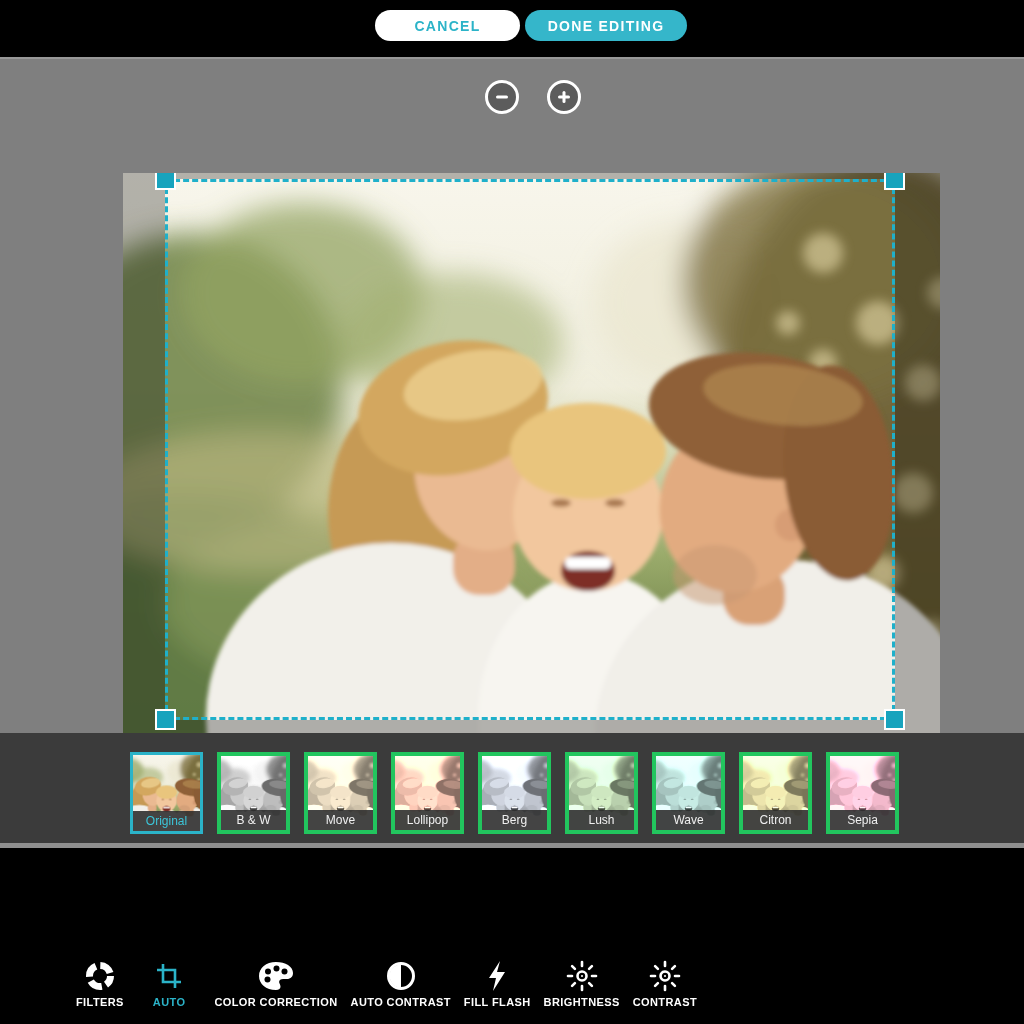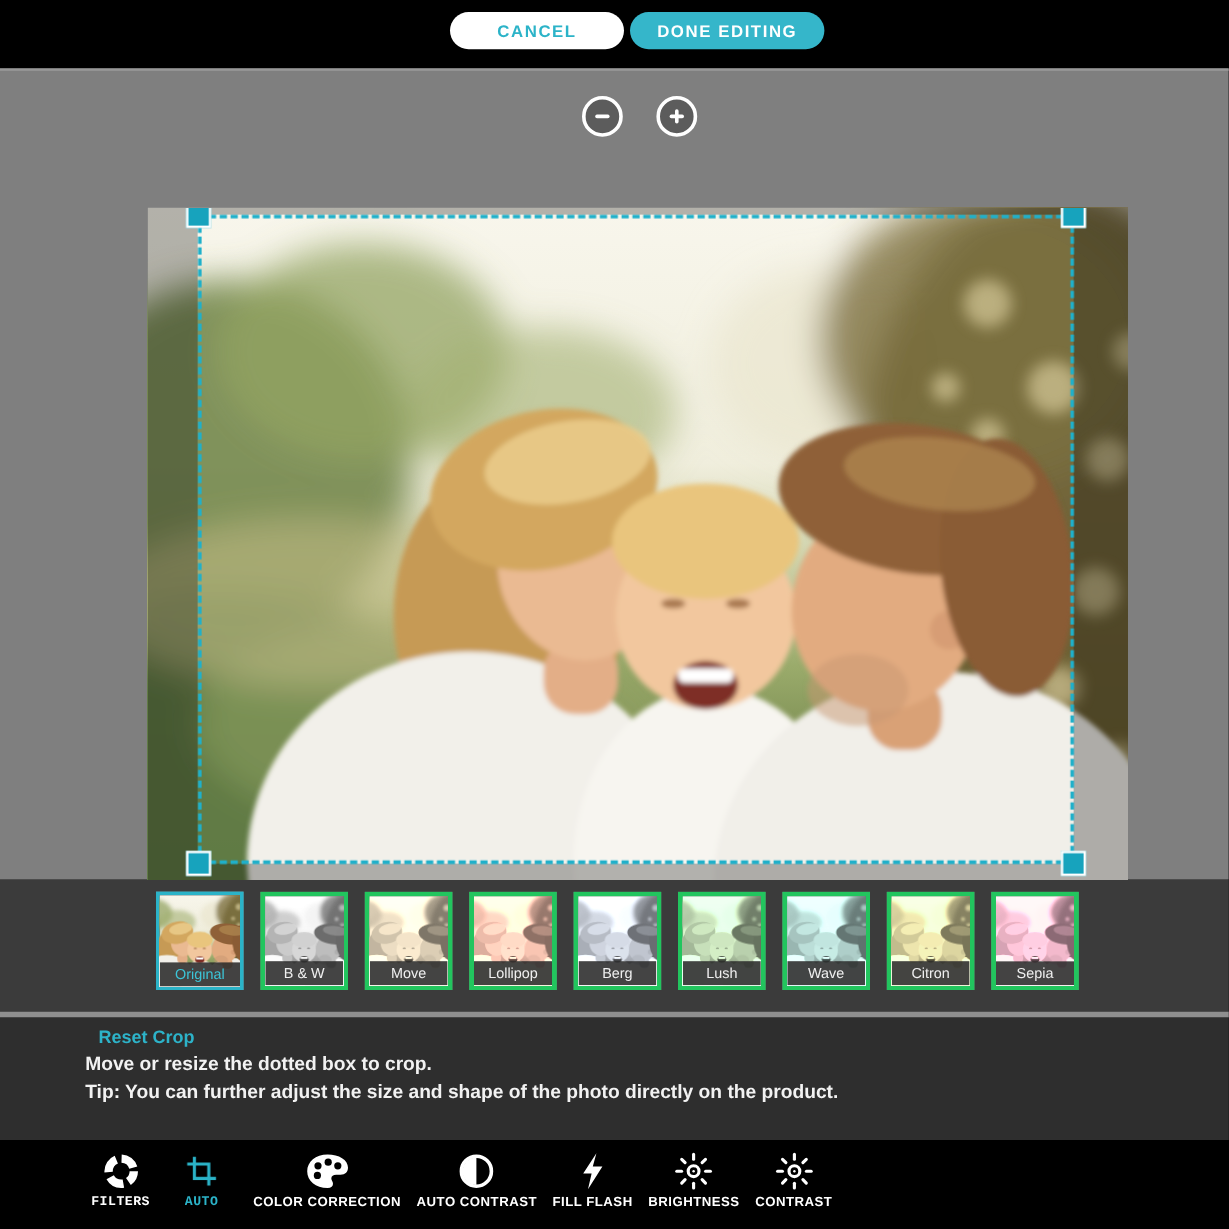--- a/index.html
+++ b/index.html
@@ -33,21 +33,21 @@
              border:3px dashed #1fb0ca; box-shadow:0 0 0 2000px rgba(0,0,0,0.28); cursor:move; }
   .handle { position:absolute; width:21px; height:21px; background:#17a3bd;
             border:2px solid #ffffff; }
   .handle.tl { left:-13px; top:-13px;  cursor:nwse-resize; }
   .handle.tr { right:-13px; top:-13px; cursor:nesw-resize; }
   .handle.bl { left:-13px; bottom:-13px; cursor:nesw-resize; }
   .handle.br { right:-13px; bottom:-13px; cursor:nwse-resize; }
 
   
   .filmstrip { position:absolute; left:0; top:733px; width:1024px; height:110px;
-               background:#3b3b3b; display:flex; align-items:flex-start;
+               background:#3b3b3b; display:flex; align-items:center;
                padding:10px 0 0 130px; gap:14px; }
   .thumb { position:relative; width:73px; height:82px; border:4px solid #22c55e;
            overflow:hidden; cursor:pointer; flex:0 0 auto; background:#777; }
   .thumb svg.mini { position:absolute; left:0; top:0; width:100%; height:100%; }
   .thumb .tlbl { position:absolute; left:0; bottom:0; width:100%; height:20px;
                  background:rgba(42,42,42,0.88); color:#f0f0f0; font-size:12px;
                  line-height:20px; text-align:center; }
   .thumb.selected { border:3px solid #2bb3c8; }
   .thumb.selected .tlbl { color:#3cc5d8; }
 
@@ -71,21 +71,21 @@
   .instr1 { position:absolute; left:71px; top:31px; font-size:16px; font-weight:bold; }
   .instr2 { position:absolute; left:71px; top:54px; font-size:16px; font-weight:bold; }
 
   
   .toolbar { position:absolute; left:0; top:950px; width:1024px; height:74px; background:#000;
              display:flex; align-items:flex-start; padding:9px 0 0 76px; gap:13px; }
   .tool { display:flex; flex-direction:column; align-items:center; cursor:pointer; flex:0 0 auto; }
   .tool .ticon { height:34px; display:flex; align-items:center; justify-content:center; }
   .tool .tlabel { margin-top:3px; font-size:11px; font-weight:bold; letter-spacing:.4px;
                   color:#ffffff; white-space:nowrap; }
-  .tool.sp { margin-right:16px;font-family:Liberation Mono, monospace; }
+  .tool.sp { margin-right:16px; }
   .tool.active .tlabel { color:#2bb3c8; }
 </style>
 </head>
 <body>
 
 <div class="app">
 
   <header class="topbar">
     <button class="pill cancel">CANCEL</button>
     <button class="pill done">DONE EDITING</button>
@@ -247,25 +247,20 @@
     <div class="thumb">
       <svg class="mini f8" viewBox="215 10 500 548" preserveAspectRatio="xMidYMid slice">
           <use href="#scene"></use>
         </svg>
       <span class="tlbl">Sepia</span>
     </div>
   </div>
 
   <div class="divider"></div>
 
-  <div class="croppanel">
-    <a class="resetcrop">Reset Crop</a>
-    <p class="instr1">Move or resize the dotted box to crop.</p>
-    <p class="instr2">Tip: You can further adjust the size and shape of the photo directly on the product.</p>
-  </div>
 
   <nav class="toolbar">
 
     <div class="tool sp">
       <span class="ticon">
         <svg width="32" height="32" viewBox="0 0 32 32">
           <circle cx="16" cy="16" r="10.5" fill="none" stroke="#fff" stroke-width="7" stroke-dasharray="13 4.5" stroke-dashoffset="3"></circle>
         </svg>
       </span>
       <span class="tlabel">FILTERS</span>

